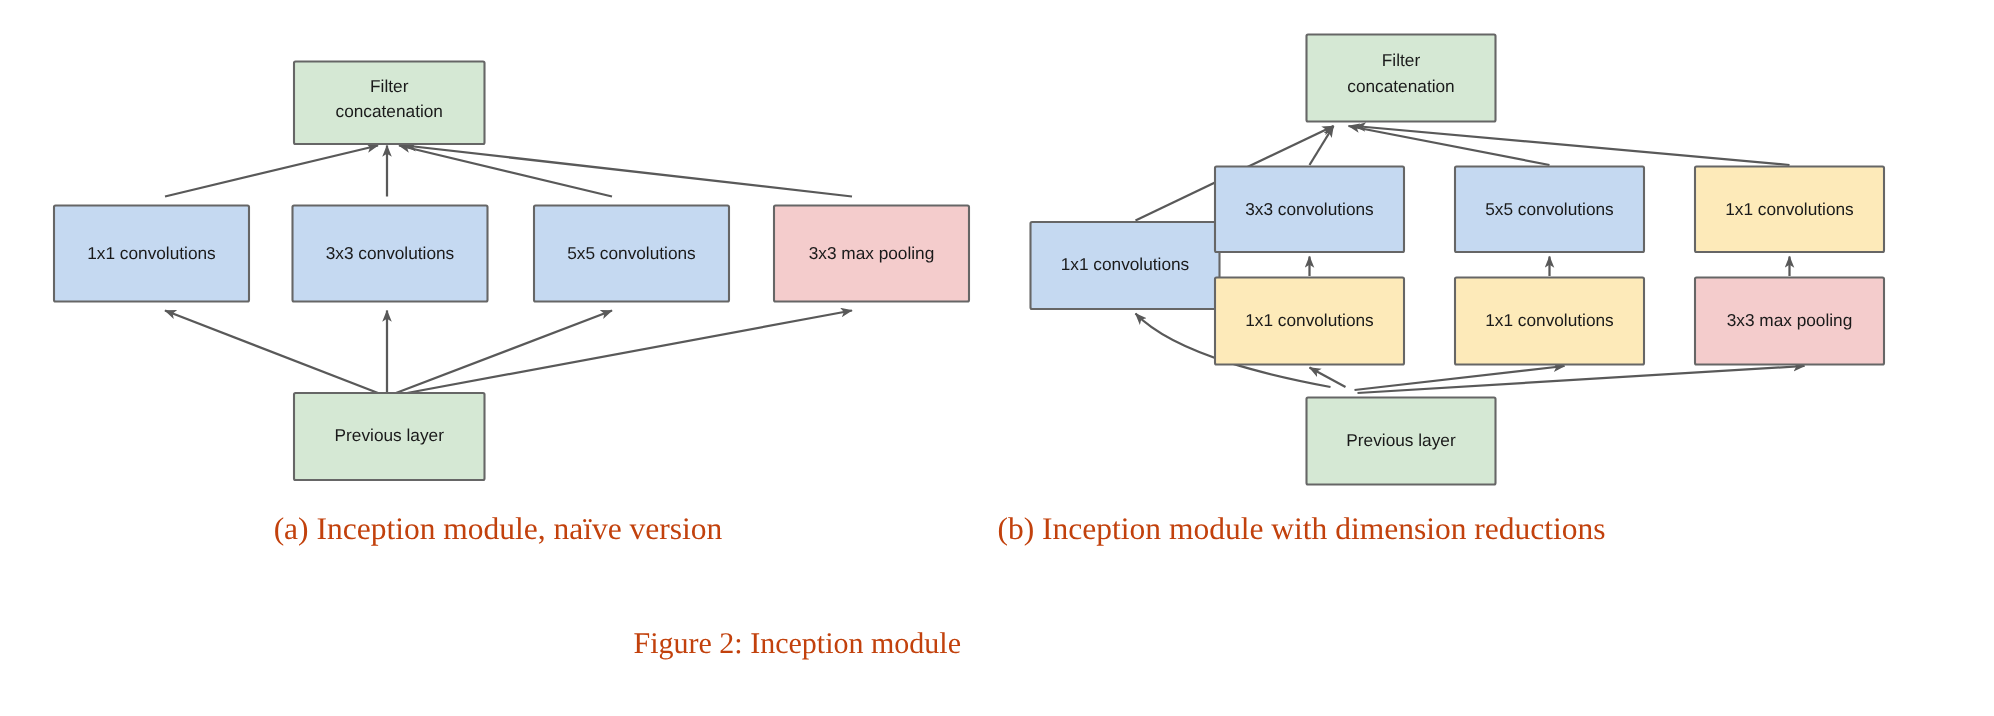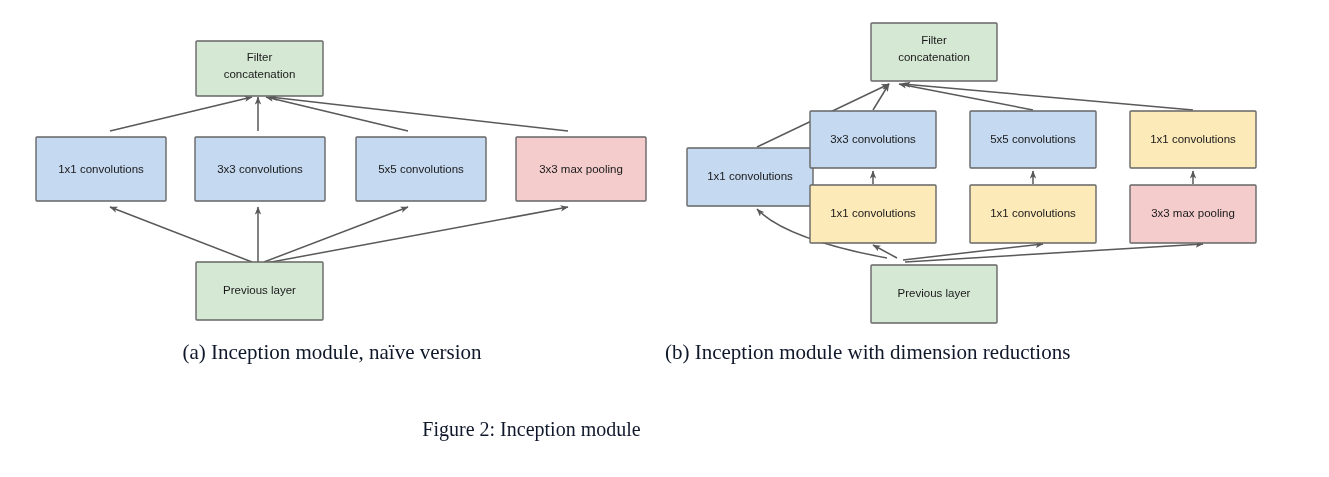--- a/index.html
+++ b/index.html
@@ -41,21 +41,21 @@
     dominant-baseline: middle;
   }
   .edge {
     stroke: #595959;
     stroke-width: 1.5;
     fill: none;
   }
   .caption {
     position: absolute;
     font-family: "Liberation Serif", serif;
-    color: #0f172a;
+    color: #c2410c;
     white-space: nowrap;
   }
   .subcaption {
     font-size: 21px;
     top: 340px;
   }
   #subcaption-a { left: 0; width: 664px; text-align: center; }
   #subcaption-b { left: 665px; width: 664px; text-align: left; }
   #figure-caption {
     font-size: 20px;

